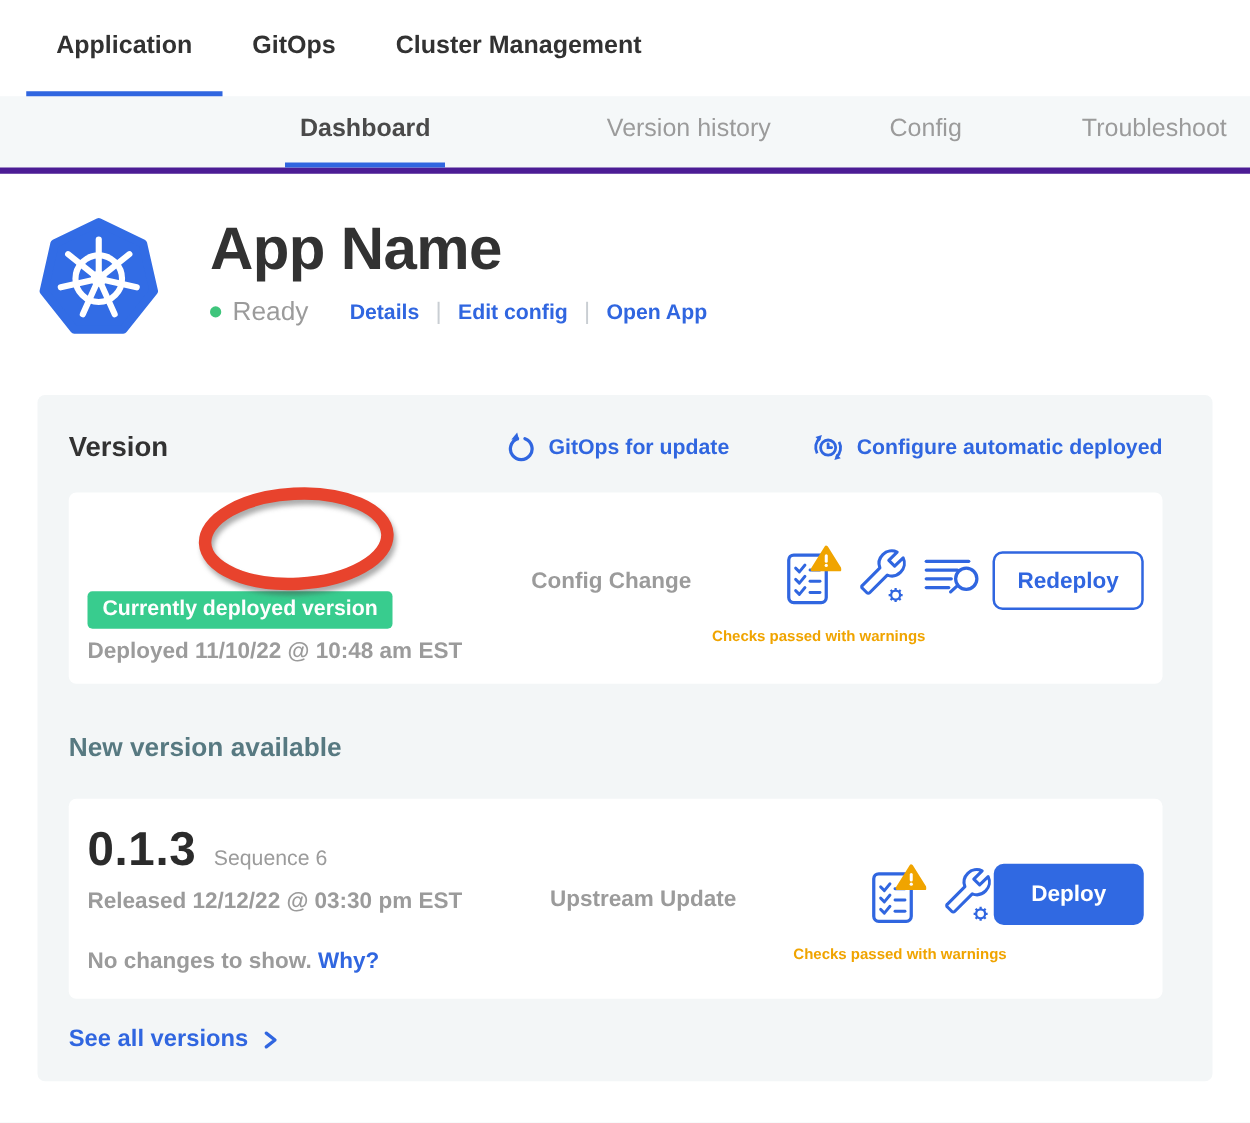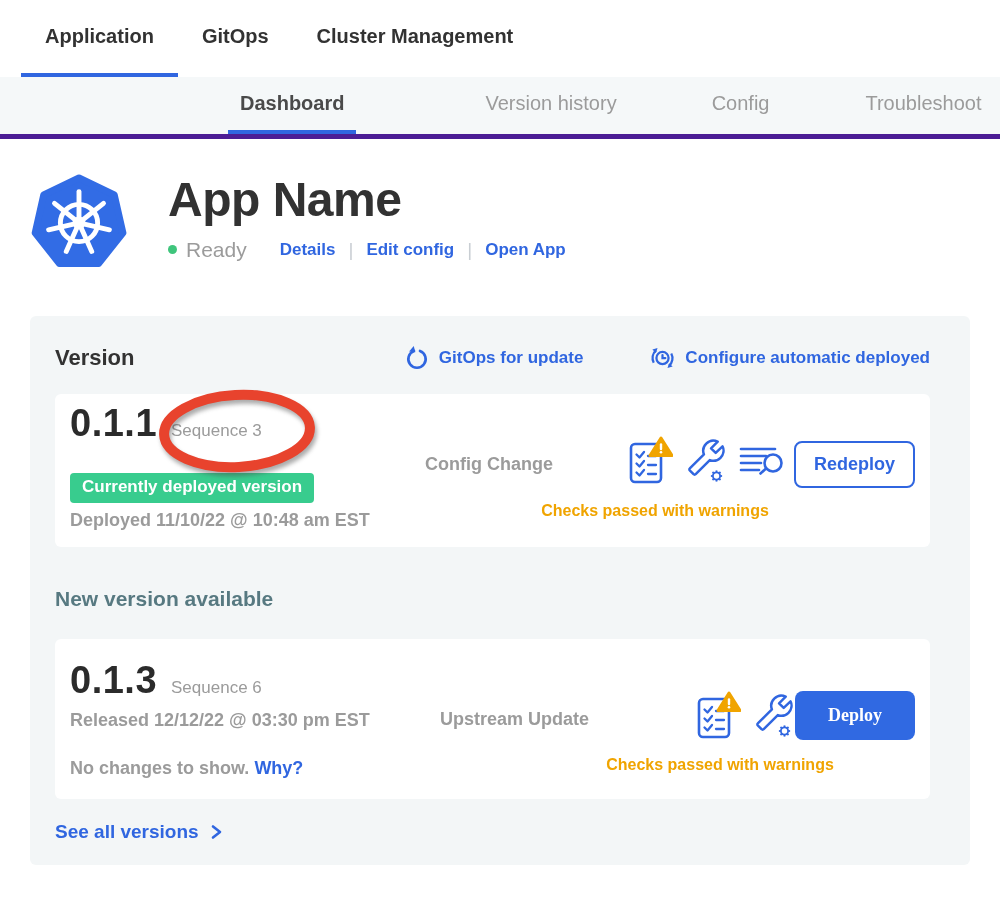--- a/index.html
+++ b/index.html
@@ -65,26 +65,26 @@
   .vcard.available .released-at { top:71px; }
   .vcard.available .no-changes { top:119px; }
   .why-link { color:#3066e0; font-weight:700; cursor:pointer; }
   .source-label { position:absolute; font-size:18px; font-weight:700; color:#9b9b9b; white-space:nowrap; }
   .vcard.deployed .source-label { left:370px; top:60px; }
   .vcard.available .source-label { left:385px; top:70px; }
   .icons-row { position:absolute; display:flex; align-items:center; gap:13px; }
   .vcard.deployed .icons-row { left:572px; top:42px; }
   .vcard.available .icons-row { left:640px; top:52px; }
   .icons-row svg { cursor:pointer; }
-  .check-note { position:absolute; font-size:16px; font-weight:700; color:#f0a400; text-align:center; white-space:nowrap; }
+  .check-note { position:absolute; font-size:12px; font-weight:700; color:#f0a400; text-align:center; white-space:nowrap; }
   .vcard.deployed .check-note { left:430px; width:340px; top:108px; }
   .vcard.available .check-note { left:490px; width:350px; top:117px; }
   .btn { position:absolute; right:15px; font-size:18px; font-weight:700; border-radius:8px; cursor:pointer; font-family:inherit; }
   .btn-outline { top:47px; width:121px; height:47px; background:#fff; border:2px solid #3066e0; color:#3066e0; box-sizing:border-box; }
-  .btn-solid { top:52px; width:120px; height:49px; background:#3069e2; border:none; color:#fff;font-family:Liberation Serif, serif; }
+  .btn-solid { top:52px; width:120px; height:49px; background:#3069e2; border:none; color:#fff; }
   .new-version { font-size:21px; font-weight:700; color:#577981; margin:40px 0 0 0; }
   .see-all { display:flex; align-items:center; gap:9px; margin-top:22px; font-size:19px; font-weight:700; color:#3066e0; cursor:pointer; width:max-content; }
   .annot {
     position:absolute; left:98px; top:-9px; width:168px; height:92px; pointer-events:none; z-index:3;
     filter:drop-shadow(2px 4px 2px rgba(70,70,70,0.45));
   }
 </style>
 </head>
 <body>
 
@@ -153,24 +153,20 @@
         <path d="M16.4 21.4 L17.9 17.0 L21.0 20.1 Z" fill="#3066e0"></path>
       </svg>
       <span>Configure automatic deployed</span>
     </a>
   </div>
 
   <div class="vcard deployed">
     <svg class="annot" viewBox="0 0 168 92" aria-hidden="true">
       <ellipse cx="84" cy="46" rx="73" ry="36" fill="none" stroke="#e8432d" stroke-width="10" transform="rotate(-3 84 46)"></ellipse>
     </svg>
-    <div class="ver-line">
-      <span class="ver-number">0.1.1</span>
-      <span class="ver-seq">Sequence 3</span>
-    </div>
     <div class="deployed-badge">Currently deployed version</div>
     <div class="meta-line deployed-at">Deployed 11/10/22 @ 10:48 am EST</div>
     <div class="source-label">Config Change</div>
     <div class="icons-row">
       <svg width="46" height="50" viewBox="0 0 46 50" aria-hidden="true">
         <rect x="4" y="8" width="30" height="38" rx="4" fill="#ffffff" stroke="#3066e0" stroke-width="2.6"></rect>
         <g fill="none" stroke="#3066e0" stroke-width="2.3" stroke-linecap="round" stroke-linejoin="round">
           <path d="M9.5 18.5 l3 3 4.5-5.5"></path>
             <line x1="21" y1="20" x2="29" y2="20"></line>
           <path d="M9.5 27.5 l3 3 4.5-5.5"></path>

